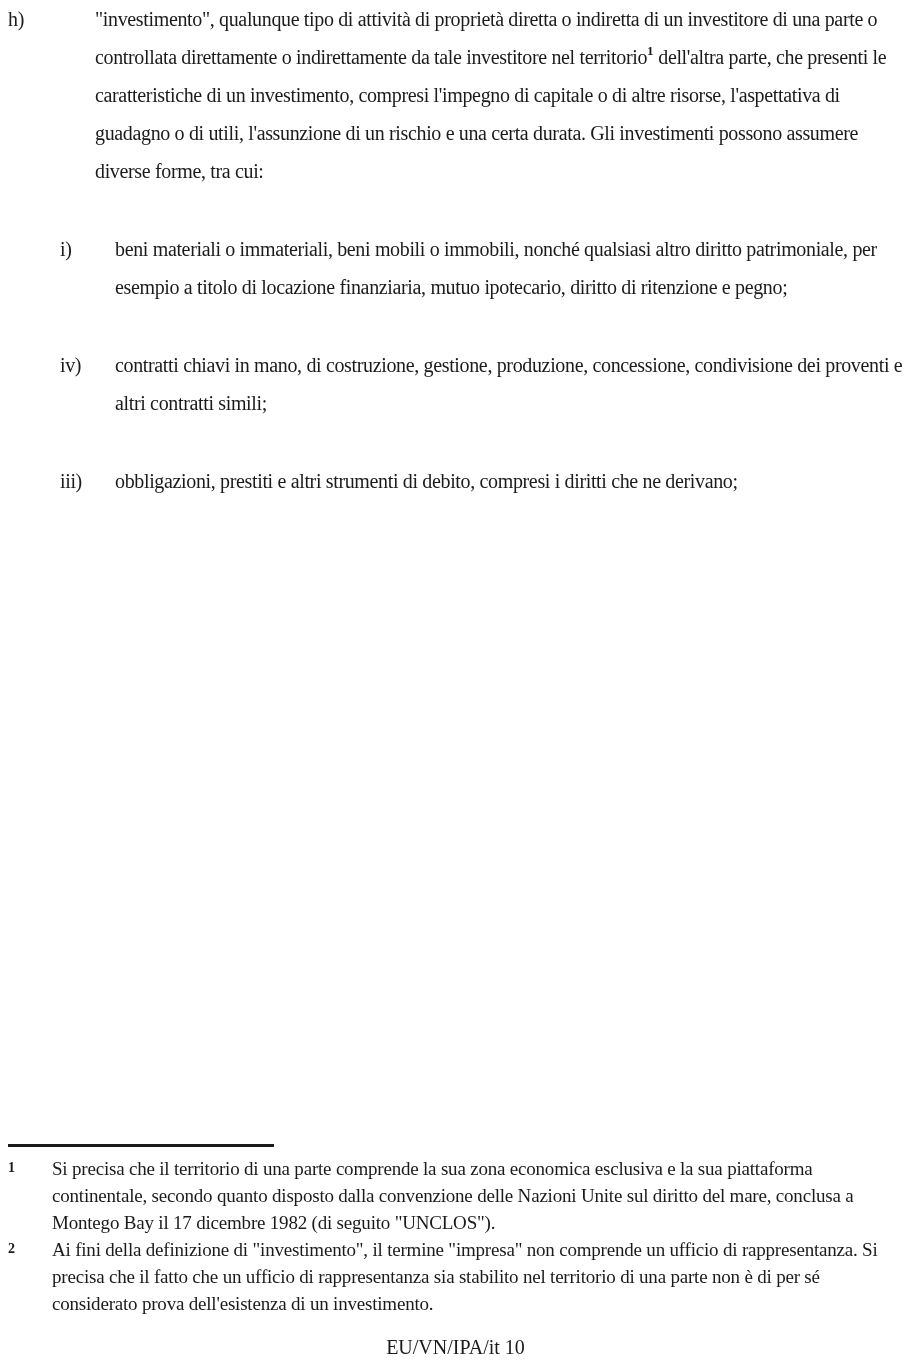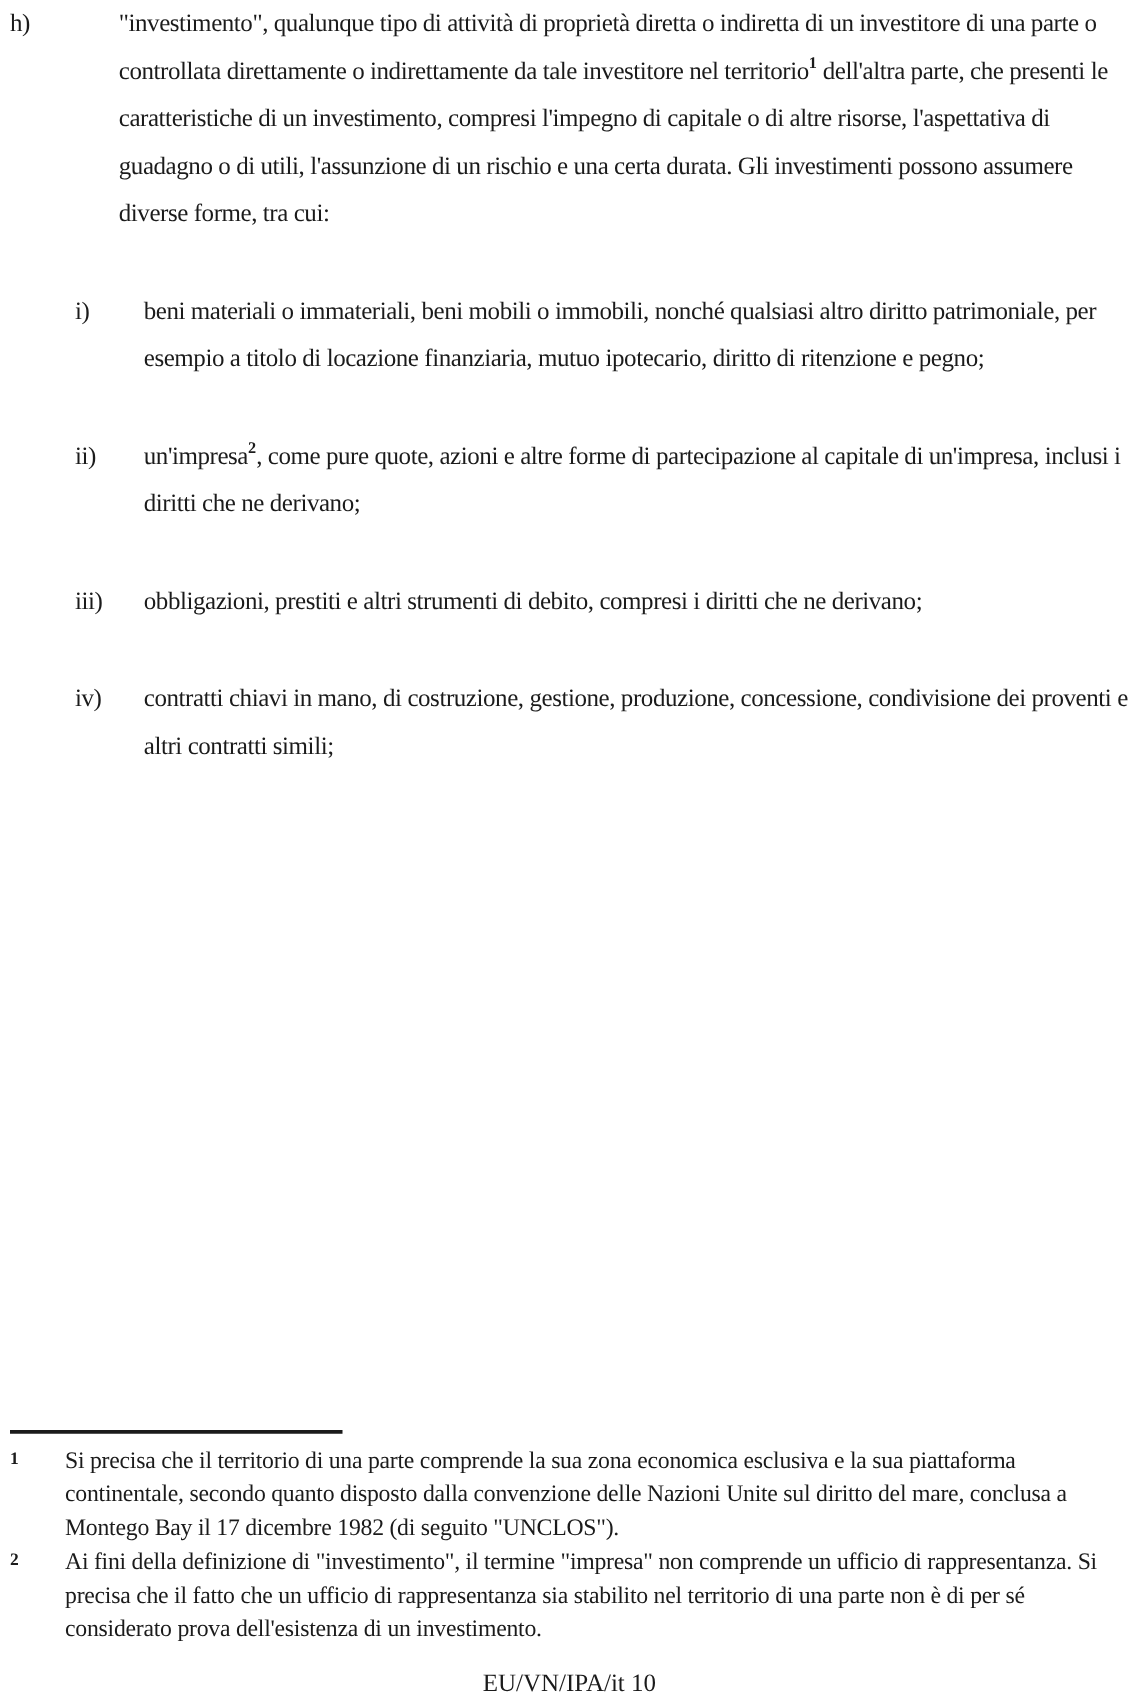--- a/index.html
+++ b/index.html
@@ -117,33 +117,29 @@
     <div class="clause-row">
       <div class="clause-label">h)</div>
       <div class="clause-text"><span>"investimento", qualunque tipo di attività di proprietà diretta o indiretta di un investitore di una parte o controllata direttamente o indirettamente da tale investitore nel territorio</span><sup class="fn-ref">1</sup><span> dell'altra parte, che presenti le caratteristiche di un investimento, compresi l'impegno di capitale o di altre risorse, l'aspettativa di guadagno o di utili, l'assunzione di un rischio e una certa durata. Gli investimenti possono assumere diverse forme, tra cui:</span></div>
     </div>
 
     <div class="list-item">
       <div class="item-label">i)</div>
       <div class="item-text">beni materiali o immateriali, beni mobili o immobili, nonché qualsiasi altro diritto patrimoniale, per esempio a titolo di locazione finanziaria, mutuo ipotecario, diritto di ritenzione e pegno;</div>
     </div>
 
+
     <div class="list-item">
-      <div class="item-label">ii)</div>
-      <div class="item-text"><span>un'impresa</span><sup class="fn-ref">2</sup><span>, come pure quote, azioni e altre forme di partecipazione al capitale di un'impresa, inclusi i diritti che ne derivano;</span></div>
+      <div class="item-label">iv)</div>
+      <div class="item-text">contratti chiavi in mano, di costruzione, gestione, produzione, concessione, condivisione dei proventi e altri contratti simili;</div>
     </div>
 
     <div class="list-item">
       <div class="item-label">iii)</div>
       <div class="item-text">obbligazioni, prestiti e altri strumenti di debito, compresi i diritti che ne derivano;</div>
-    </div>
-
-    <div class="list-item">
-      <div class="item-label">iv)</div>
-      <div class="item-text">contratti chiavi in mano, di costruzione, gestione, produzione, concessione, condivisione dei proventi e altri contratti simili;</div>
     </div>
 
   </div>
 
   <div class="footnotes">
     <div class="fn-rule"></div>
     <div class="fn-list">
 
       <div class="footnote-row">
         <div class="fn-marker">1</div>

